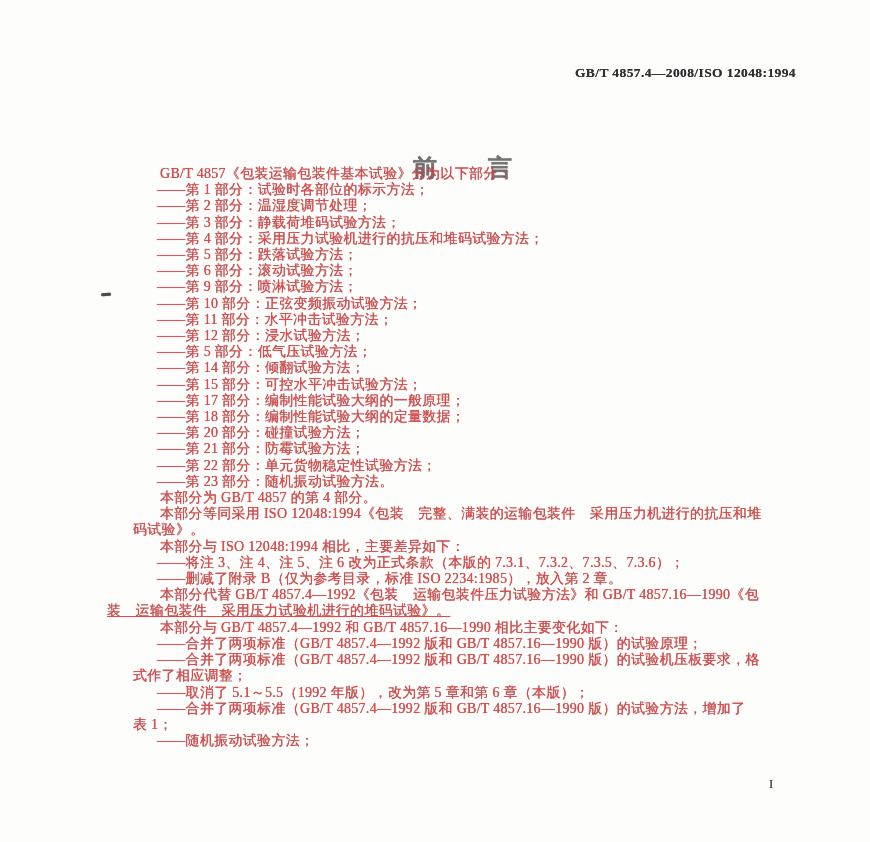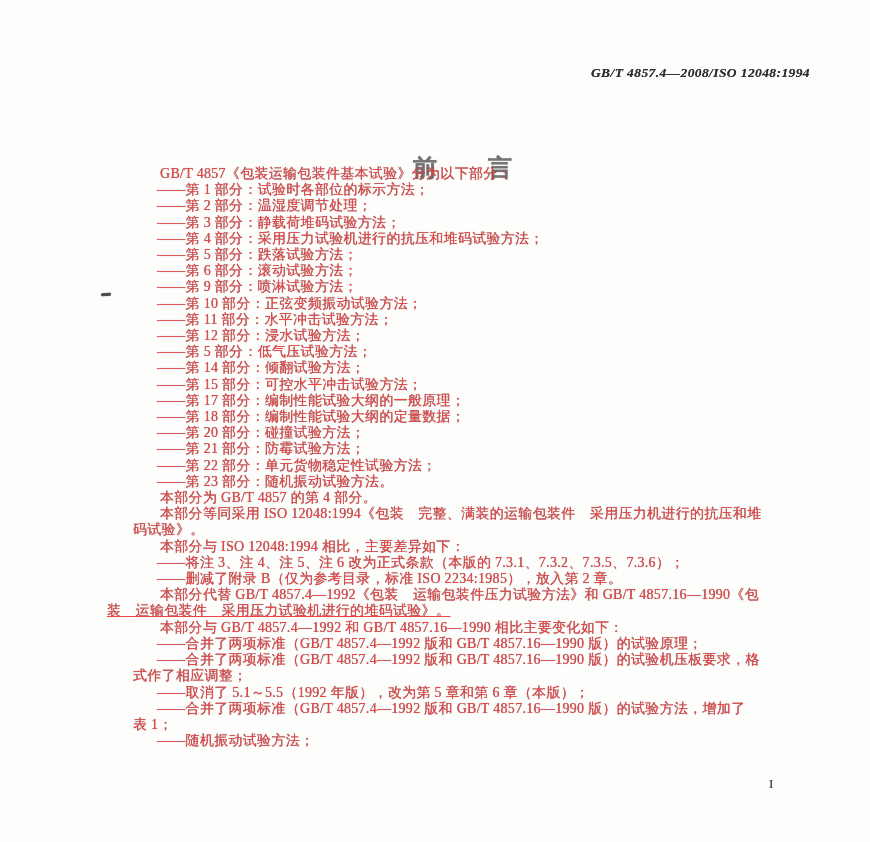--- a/index.html
+++ b/index.html
@@ -9,28 +9,27 @@
     font-family:"Liberation Serif","DejaVu Serif",serif;
   }
   .page{
     position:relative;
     width:870px;height:842px;
     background:#fdfdfc;
     overflow:hidden;
   }
   .header-code{
     position:absolute;
-    top:65px;right:60px;
+    top:65px;right:74px;
     font-size:13.5px;
     font-weight:bold;
     color:#2f2f31;
     letter-spacing:0.4px;
     text-shadow:0 0 0.6px rgba(47,47,49,0.8);
     white-space:nowrap;
-    font-style:italic;
   }
   .doc-title{
     position:absolute;
     top:113px;left:133px;width:660px;
     text-align:center;
     font-size:24px;
     font-weight:bold;
     color:#737373;
     letter-spacing:1px;
     text-shadow:0 0 0.8px rgba(44,44,46,0.7);

